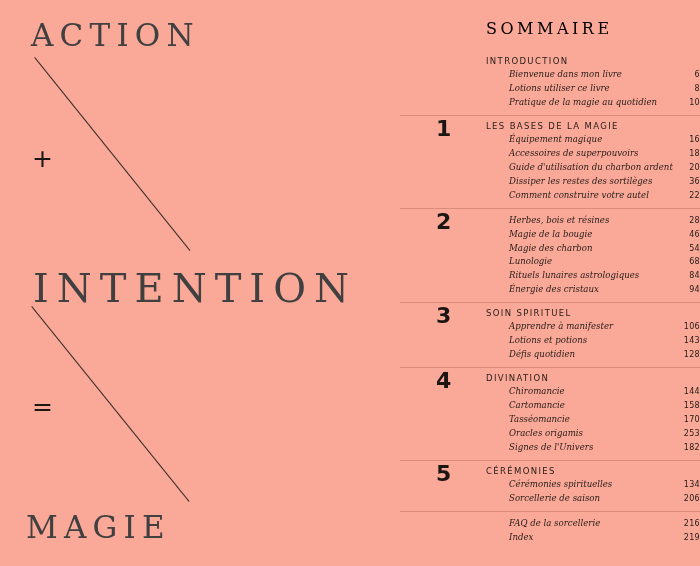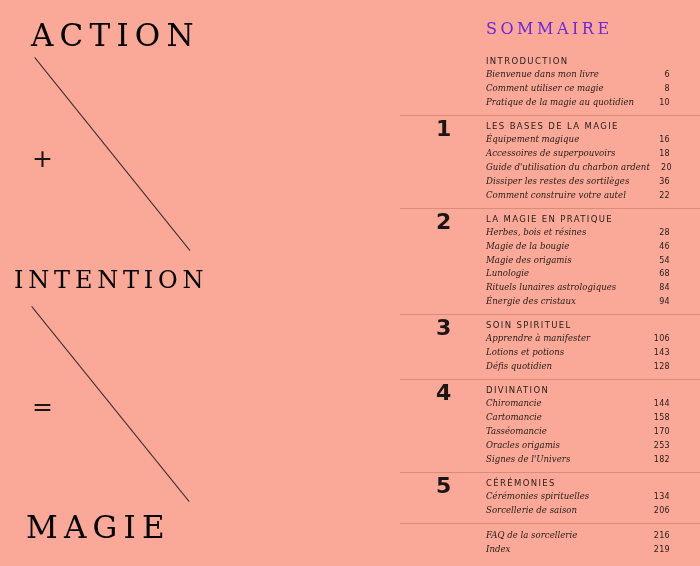--- a/index.html
+++ b/index.html
@@ -24,27 +24,27 @@
   
   #left-page {
     position: absolute;
     left: 0; top: 0;
     width: 400px; height: 566px;
   }
   .equation-word {
     position: absolute;
     font-family: "DejaVu Serif", "Liberation Serif", serif;
     font-weight: 400;
-    color: #000000;
+    color: #404040;
     letter-spacing: 0.20em;
     white-space: nowrap;
     line-height: 1;
   }
   #word-action   { left: 31px;  top: 20px;  font-size: 31px; }
-  #word-intention{ left: 14px;  top: 268px; font-size: 24px; }
+  #word-intention{ left: 33px;  top: 268px; font-size: 40px; }
   #word-magie    { left: 26px;  top: 512px; font-size: 31px; }
   .equation-sign {
     position: absolute;
     font-family: "DejaVu Sans", "Liberation Sans", sans-serif;
     font-weight: 400;
     color: #1b1613;
     line-height: 1;
   }
   #sign-plus  { left: 32px; top: 146px; font-size: 25px; }
   #sign-equal { left: 32px; top: 394px; font-size: 25px; }
@@ -73,33 +73,32 @@
     position: absolute;
     left: 400px; top: 0;
     width: 300px; height: 566px;
   }
   #sommaire-title {
     position: absolute;
     left: 86px; top: 19px;
     font-family: "DejaVu Serif", "Liberation Serif", serif;
     font-size: 16px;
     letter-spacing: 0.22em;
-    color: #6d28d9;
+    color: #000000;
   }
 
   #toc {
     position: absolute;
     left: 0; top: 56px;
     width: 300px;
   }
 
   .toc-section {
     position: relative;
     padding-left: 86px;
-    padding-right: 30px;
   }
   .toc-section.has-rule { border-top: 1px solid #d98b7c; padding-top: 5px; margin-top: 5px; }
 
   .section-number {
     position: absolute;
     left: 36px;
     top: 2px;
     font-family: "DejaVu Sans", "Liberation Sans", sans-serif;
     font-weight: 700;
     font-size: 22px;
@@ -117,20 +116,21 @@
   .entry-list { margin: 0; padding: 0; list-style: none; }
   .entry-row {
     display: flex;
     align-items: baseline;
     justify-content: space-between;
     font-family: "DejaVu Serif", "Liberation Serif", serif;
     font-style: italic;
     font-size: 8.6px;
     line-height: 1.62;
     color: #241c18;
+    margin-left: 23px;
   }
   .entry-title { white-space: nowrap; }
   .entry-page {
     font-style: normal;
     font-family: "DejaVu Sans", "Liberation Sans", sans-serif;
     font-size: 8px;
     letter-spacing: 0.04em;
     text-align: right;
     min-width: 22px;
     color: #241c18;
@@ -161,21 +161,21 @@
 
     <div id="toc">
         <div class="toc-section">
           <div class="section-heading">INTRODUCTION</div>
           <ul class="entry-list">
             <li class="entry-row">
               <span class="entry-title">Bienvenue dans mon livre</span>
               <span class="entry-page">6</span>
             </li>
             <li class="entry-row">
-              <span class="entry-title">Comment utiliser ce magie</span>
+              <span class="entry-title">Lotions utiliser ce livre</span>
               <span class="entry-page">8</span>
             </li>
             <li class="entry-row">
               <span class="entry-title">Pratique de la magie au quotidien</span>
               <span class="entry-page">10</span>
             </li>
           </ul>
         </div>
         <div class="toc-section has-rule">
           <div class="section-number">1</div>
@@ -198,32 +198,31 @@
               <span class="entry-page">36</span>
             </li>
             <li class="entry-row">
               <span class="entry-title">Comment construire votre autel</span>
               <span class="entry-page">22</span>
             </li>
           </ul>
         </div>
         <div class="toc-section has-rule">
           <div class="section-number">2</div>
-          <div class="section-heading">LA MAGIE EN PRATIQUE</div>
           <ul class="entry-list">
             <li class="entry-row">
               <span class="entry-title">Herbes, bois et résines</span>
               <span class="entry-page">28</span>
             </li>
             <li class="entry-row">
               <span class="entry-title">Magie de la bougie</span>
               <span class="entry-page">46</span>
             </li>
             <li class="entry-row">
-              <span class="entry-title">Magie des origamis</span>
+              <span class="entry-title">Magie des charbon</span>
               <span class="entry-page">54</span>
             </li>
             <li class="entry-row">
               <span class="entry-title">Lunologie</span>
               <span class="entry-page">68</span>
             </li>
             <li class="entry-row">
               <span class="entry-title">Rituels lunaires astrologiques</span>
               <span class="entry-page">84</span>
             </li>

